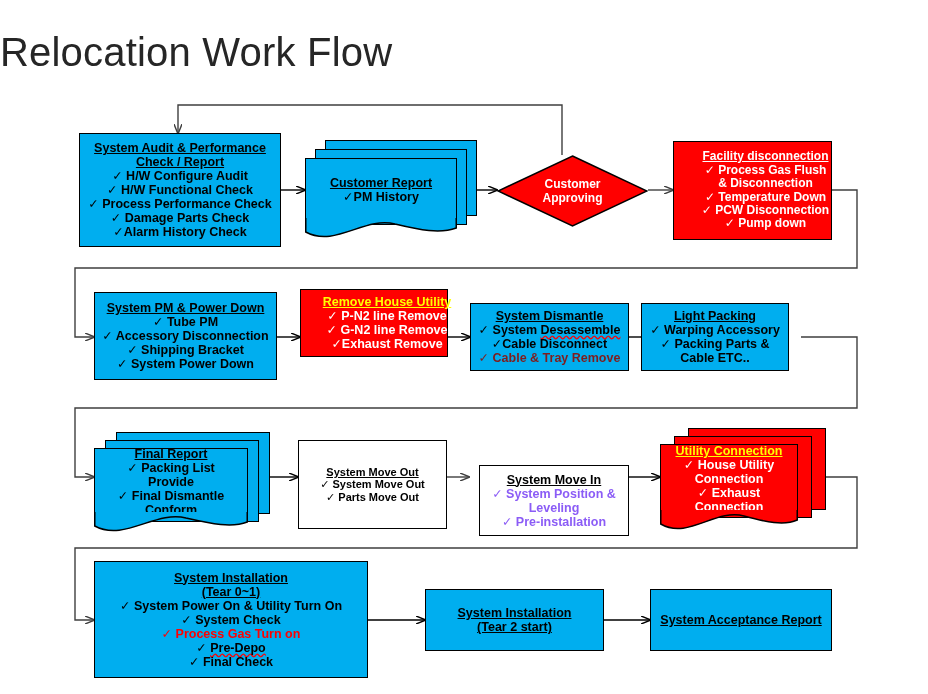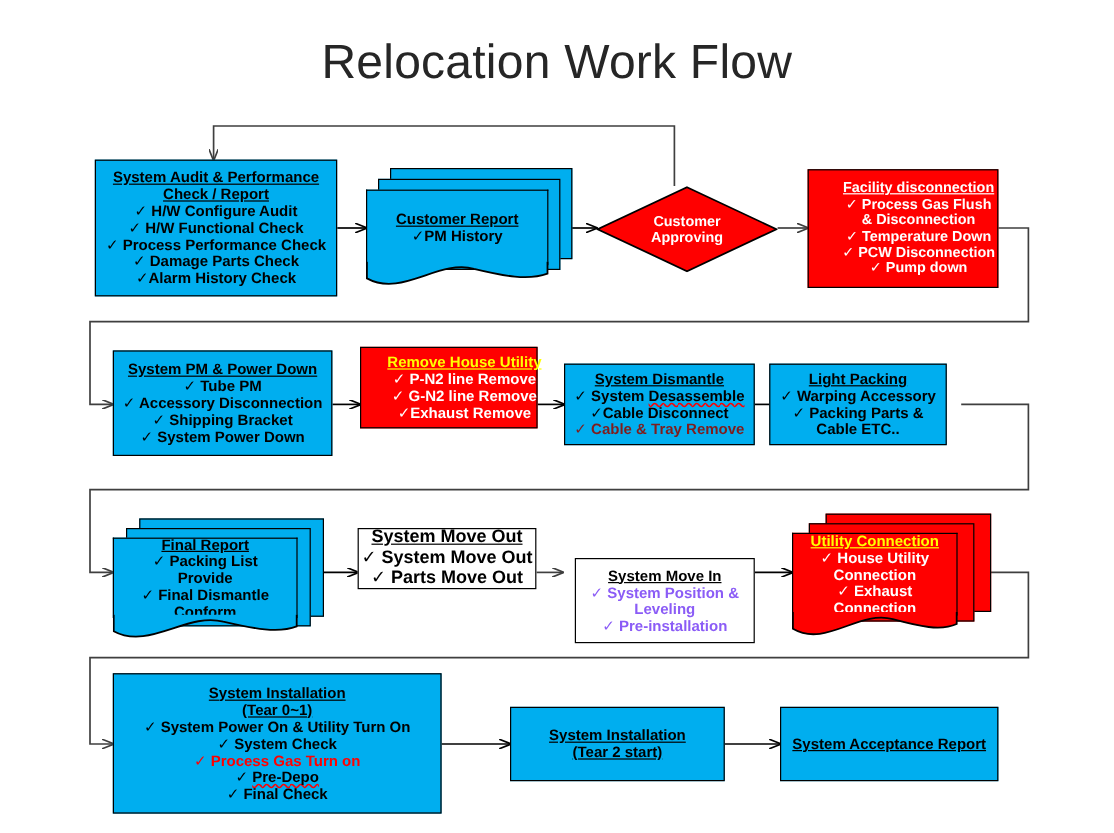--- a/index.html
+++ b/index.html
@@ -1,19 +1,19 @@
 <!DOCTYPE html>
 <html><head>
 <meta charset="utf-8">
 <style>
   html,body{margin:0;padding:0;background:#ffffff;}
   body{width:928px;height:694px;position:relative;overflow:hidden;
        font-family:"Liberation Sans","DejaVu Sans",sans-serif;}
 
-  #title{position:absolute;left:0;top:30px;width:928px;text-align:center;
+  #title{position:absolute;left:0;top:30px;width:928px;text-align:left;
          font-size:40px;font-weight:400;color:#262626;letter-spacing:.2px;}
 
   .node{position:absolute;box-sizing:border-box;border:1.5px solid #000;
         display:flex;flex-direction:column;align-items:center;justify-content:center;
         text-align:center;line-height:1.12;font-weight:bold;}
   .cyan{background:#00AEEF;color:#000;}
   .red{background:#FF0000;color:#fff;padding-left:26px;}
   .white{background:#fff;color:#000;}
 
   .ttl{text-decoration:underline;white-space:nowrap;}
@@ -160,21 +160,21 @@
     <div class="ln">✓ Packing List</div>
     <div class="ln">Provide</div>
     <div class="ln">✓ Final  Dismantle</div>
     <div class="ln">Conform</div>
   </div>
   <svg class="docwave" style="left:0px;top:80px;width:155px;height:26px;" viewBox="0 0 155 26">
     <path d="M0.75,0 L0.75,14 C30,30 62,-2 92,6 C118,12 138,16 153.25,10 L153.25,0" fill="#00AEEF" stroke="#000" stroke-width="1.5"></path>
   </svg>
 </div>
 
-<div class="node white" style="left:298px;top:440px;width:149px;height:51px;font-size:15px;">
+<div class="node white" style="left:298px;top:440px;width:149px;height:89px;font-size:11px;">
   <div class="ttl">System Move Out</div>
   <div class="ln">✓ System Move Out</div>
   <div class="ln">✓ Parts Move Out</div>
 </div>
 
 <div class="node white" style="left:479px;top:465px;width:150px;height:71px;font-size:12.5px;">
   <div class="ttl">System Move In</div>
   <div class="ln t-cyan">✓ System Position  &amp;</div>
   <div class="ln t-cyan">Leveling</div>
   <div class="ln t-cyan">✓ Pre-installation</div>

